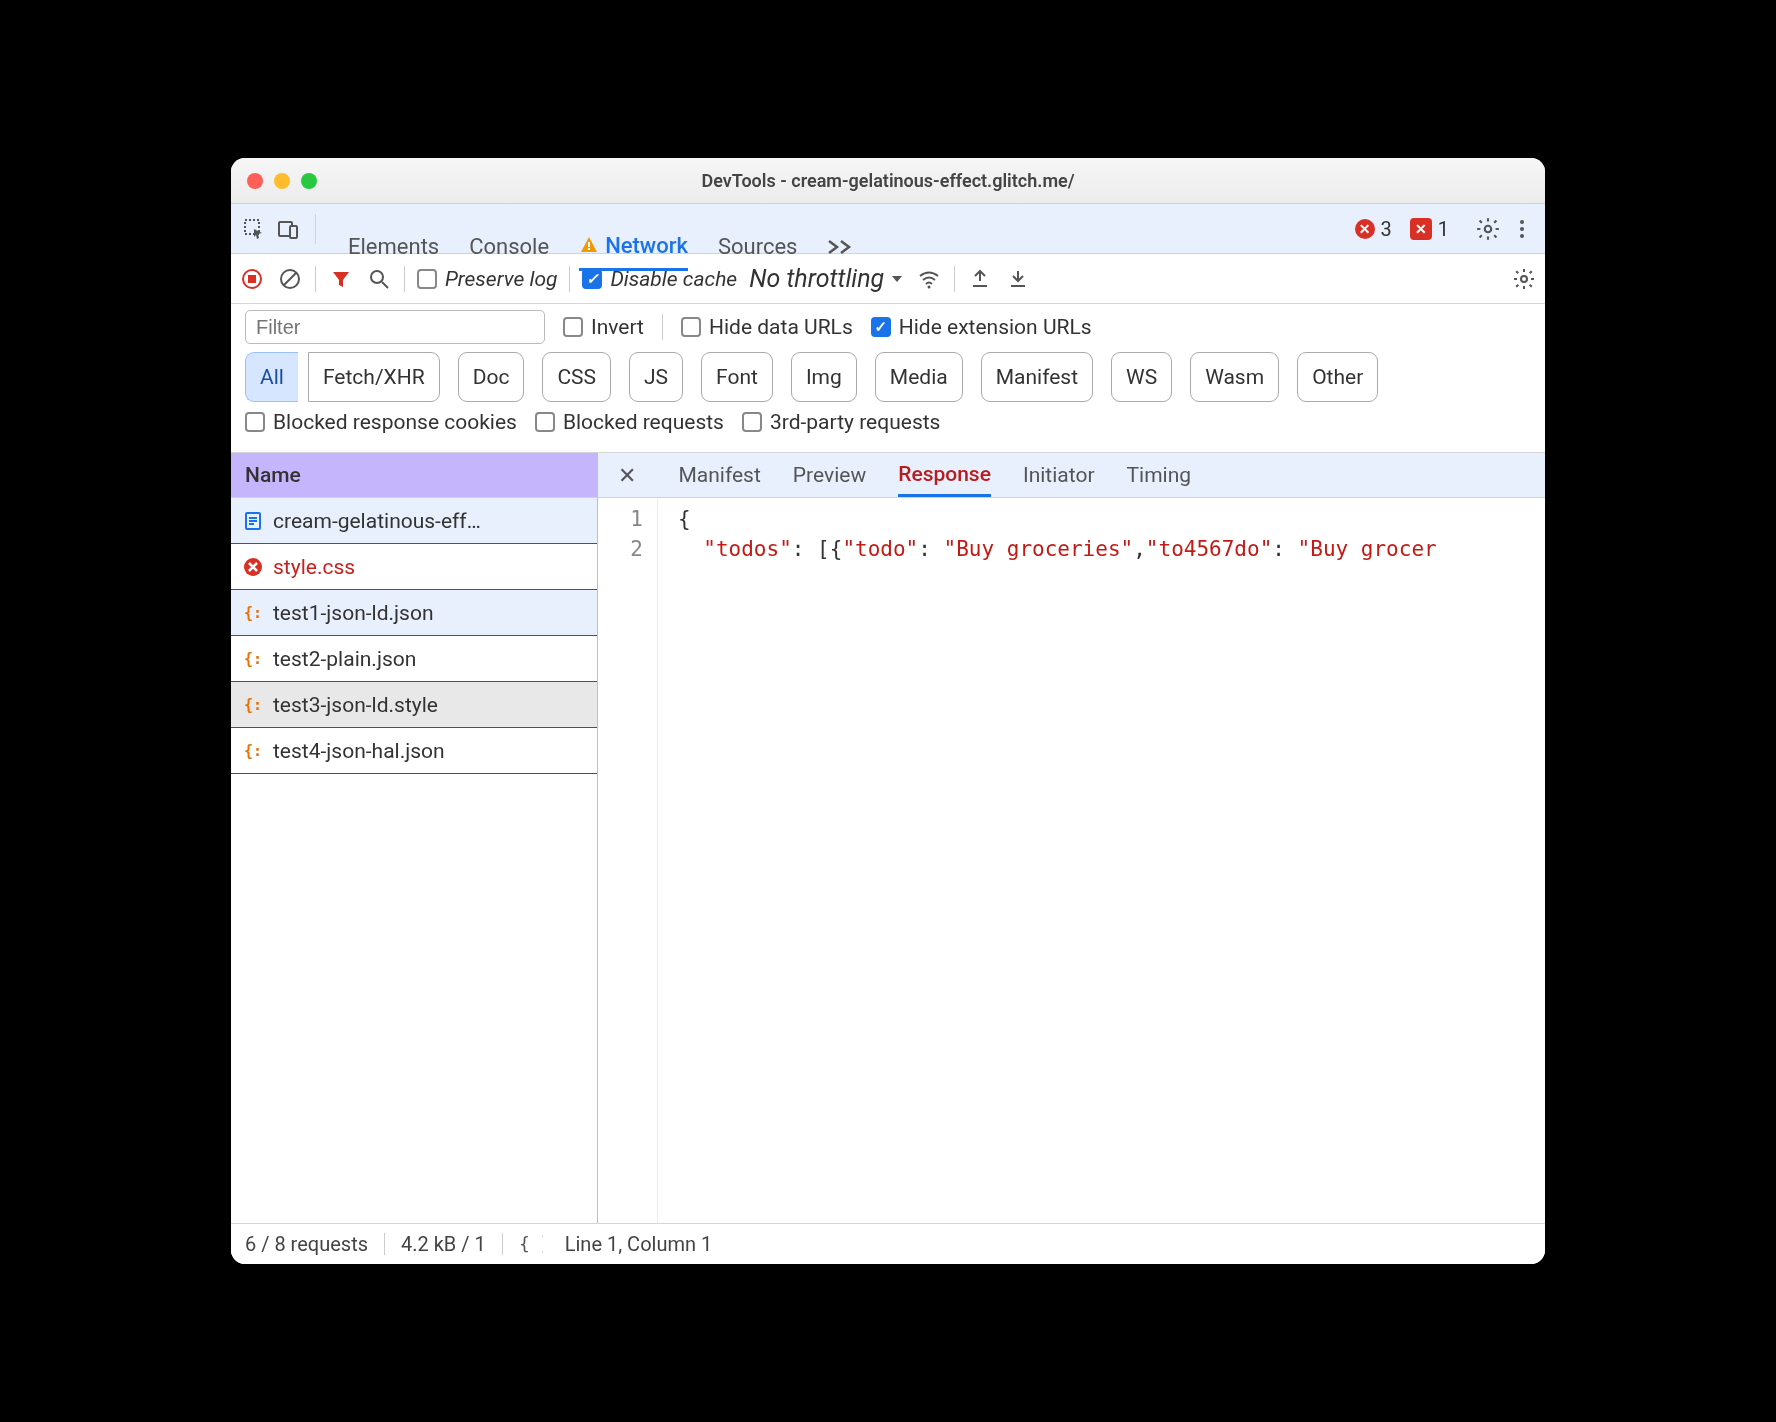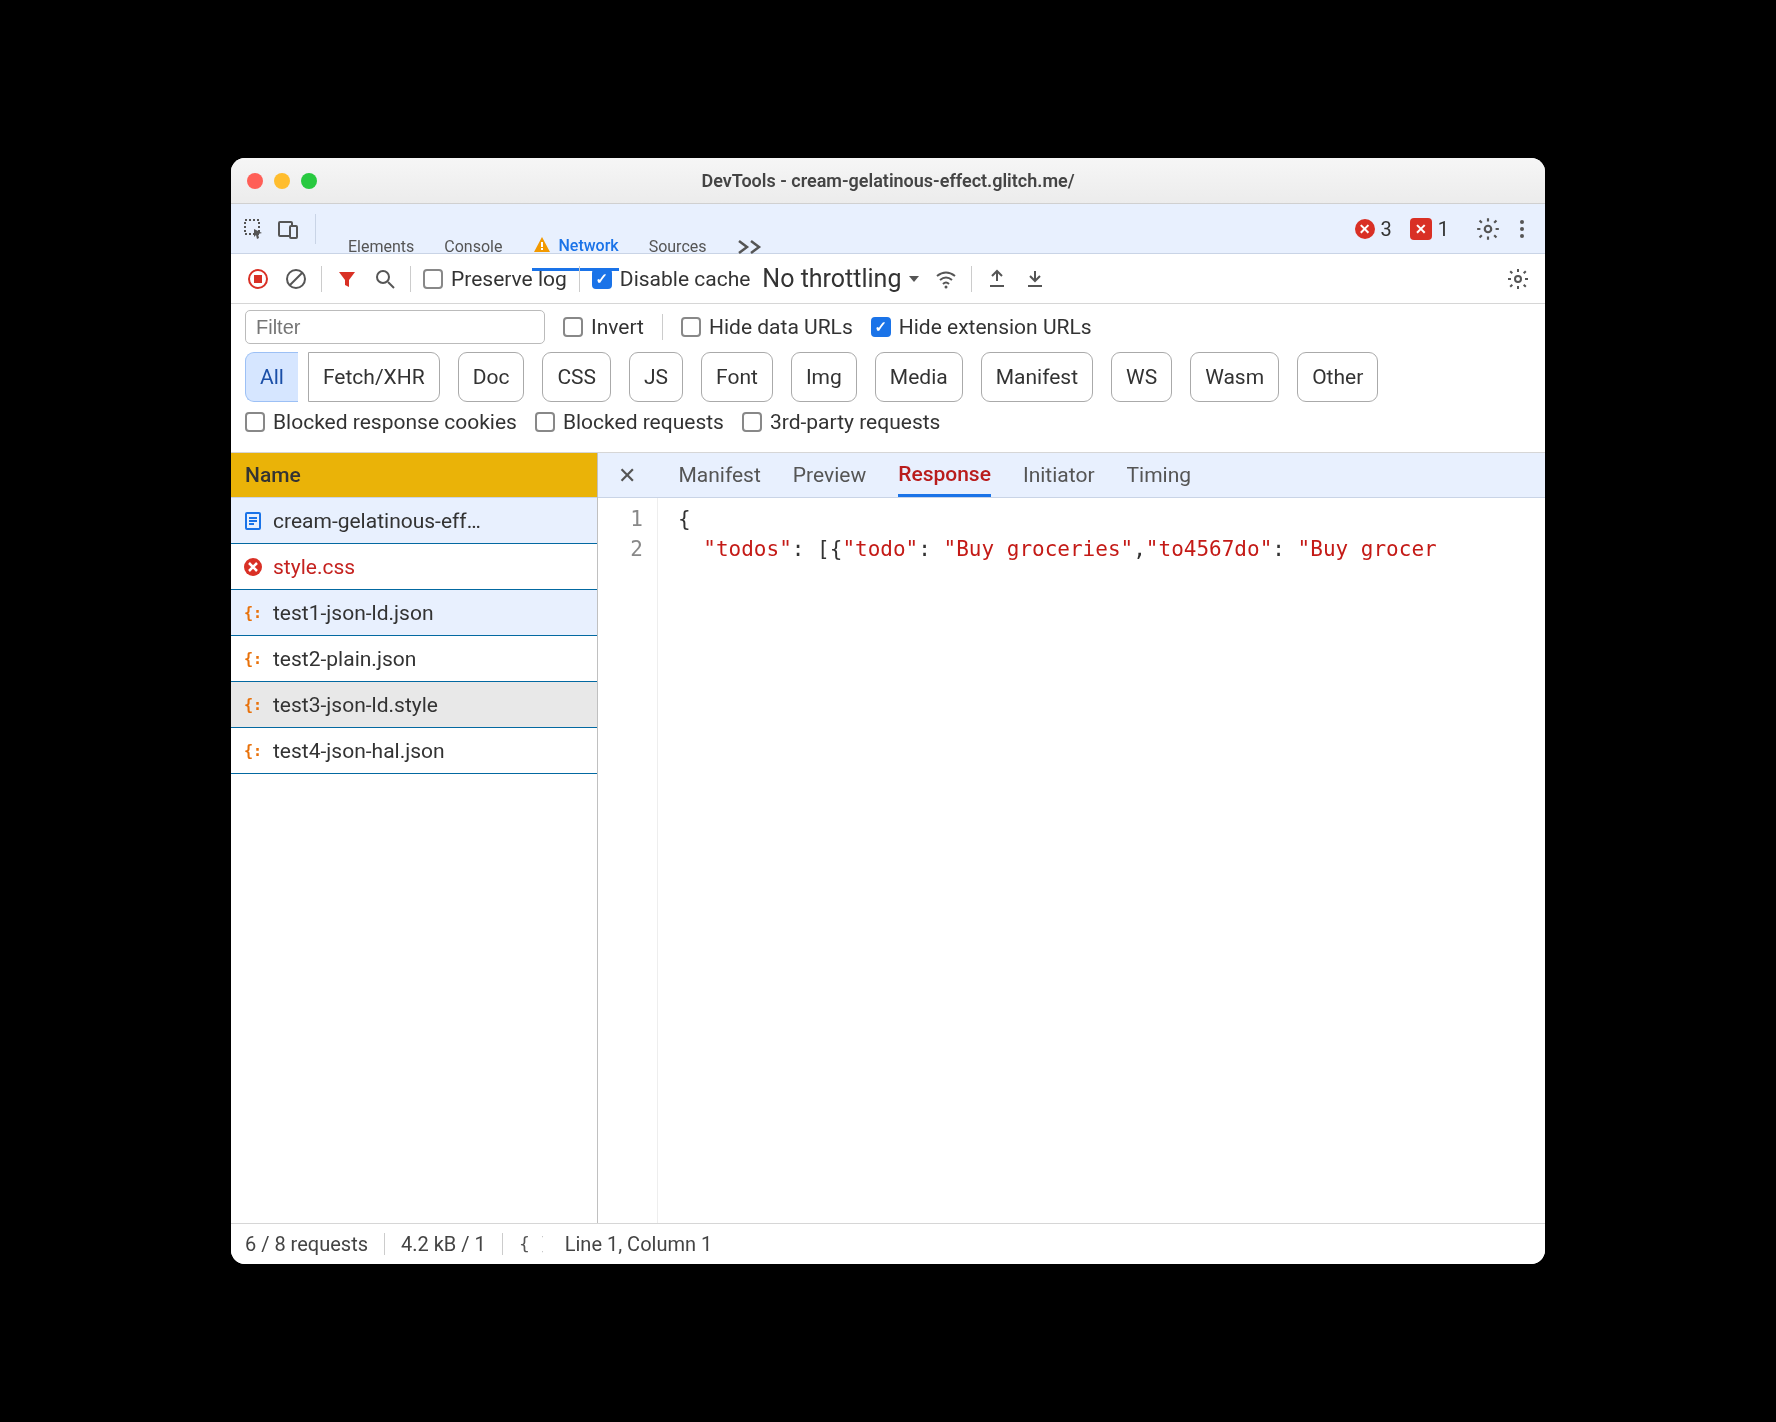--- a/index.html
+++ b/index.html
@@ -43,49 +43,49 @@
 }
 .tab-strip {
   height: 50px;
   background: #e8f0fe;
   border-bottom: 1px solid #c9d4e6;
   display: flex; align-items: center; padding: 0 10px; gap: 8px;
 }
 .tab-strip .ts-icon { width: 26px; height: 26px; display:flex; align-items:center; justify-content:center; color:#555; }
 .tab-strip .spacer { flex: 1; }
 .panel-tabs { display:flex; gap: 30px; margin-left: 18px; align-items:center; height:100%; }
-.panel-tab { font-size: 16px; color: #555; height:100%; display:flex; align-items:center; gap:6px;margin-top:36px; }
+.panel-tab { font-size: 22px; color: #555; height:100%; display:flex; align-items:center; gap:6px;margin-top:36px; }
 .panel-tab.active { color: #1a73e8; border-bottom: 3px solid #1a73e8; font-weight:500; }
 .err-badge { display:flex; align-items:center; gap:6px; font-size:20px; color:#333; }
 .err-circle { width:20px; height:20px; border-radius:50%; background:#d93025; color:#fff; font-size:14px; display:flex; align-items:center; justify-content:center; font-weight:bold; }
 .err-sq { width:22px; height:22px; border-radius:4px; background:#d93025; color:#fff; font-size:14px; display:flex; align-items:center; justify-content:center; font-weight:bold; }
 
 .toolbar {
-  height: 50px; border-bottom:1px solid #d6d6d6; display:flex; align-items:center; padding:0 14px; gap:12px;
+  height: 50px; border-bottom:1px solid #d6d6d6; display:flex; align-items:center; padding:0 8px; gap:12px;font-style:italic;
 }
 .tb-icon { width:26px; height:26px; display:flex; align-items:center; justify-content:center; color:#555; }
 .divider { width:1px; height:26px; background:#ccc; }
 .chk { display:flex; align-items:center; gap:8px; font-size:21px; color:#333; }
 .chk-box { width:20px; height:20px; border:2px solid #888; border-radius:4px; display:flex; align-items:center; justify-content:center; }
 .chk-box.checked { background:#1a73e8; border-color:#1a73e8; }
 .chk-box.checked::after { content:"✓"; color:#fff; font-size:15px; font-weight:bold; }
 .select { font-size:25px; color:#333; display:flex; align-items:center; gap:6px; }
 
 .filterbar { padding: 6px 14px 10px; border-bottom:1px solid #d6d6d6; }
 .fb-row { display:flex; align-items:center; gap:18px; flex-wrap:wrap; margin-bottom:8px; }
 .filter-input { width:300px; height:34px; border:1px solid #bbb; border-radius:5px; padding:0 10px; font-size:20px; color:#888; }
 .pill { border:1px solid #aaa; border-radius:9px; padding:12px 14px; font-size:21px; color:#333; background:#fff; }
 .pill.active { background:#d6e6ff; border-color:#9cc0f5; color:#1a4ea7; }
 .pill-group { display:flex; gap:10px; }
 .pill-group.tight .pill:first-child { border-top-right-radius:0; border-bottom-right-radius:0; border-right:none;}
 .pill-group.tight .pill:last-child { border-top-left-radius:0; border-bottom-left-radius:0;}
 
 .main { flex:1; display:flex; overflow:hidden; border-bottom:1px solid #d6d6d6;}
 .reqlist { width:367px; border-right:1px solid #c0c0c0; display:flex; flex-direction:column; background:#fff;}
-.reqlist-header { height:45px; background:#eab308; border-bottom:1px solid #c9d4e6; display:flex; align-items:center; padding:0 14px; font-size:21px; color:#333; font-weight:500;}
+.reqlist-header { height:45px; background:#c4b5fd; border-bottom:1px solid #c9d4e6; display:flex; align-items:center; padding:0 14px; font-size:21px; color:#333; font-weight:500;}
 .req-row { height:46px; display:flex; align-items:center; gap:10px; padding:0 12px; font-size:21px; color:#333; border-bottom:1px solid #0369a1;}
 .req-row.sel { background:#e8f0fe; }
 .req-row.hov { background:#e8e8e8; }
 .req-row.err { color:#c5221f; }
 .req-icon { width:20px; height:20px; flex-shrink:0; display:flex; align-items:center; justify-content:center;}
 .req-name { overflow:hidden; text-overflow:ellipsis; white-space:nowrap; }
 
 .detail { flex:1; display:flex; flex-direction:column; overflow:hidden;}
 .detail-tabs { height:45px; background:#e8f0fe; border-bottom:1px solid #c9d4e6; display:flex; align-items:center; padding:0 10px; gap:32px;}
 .detail-tabs .close-x { font-size:22px; color:#555; padding:0 10px;}

